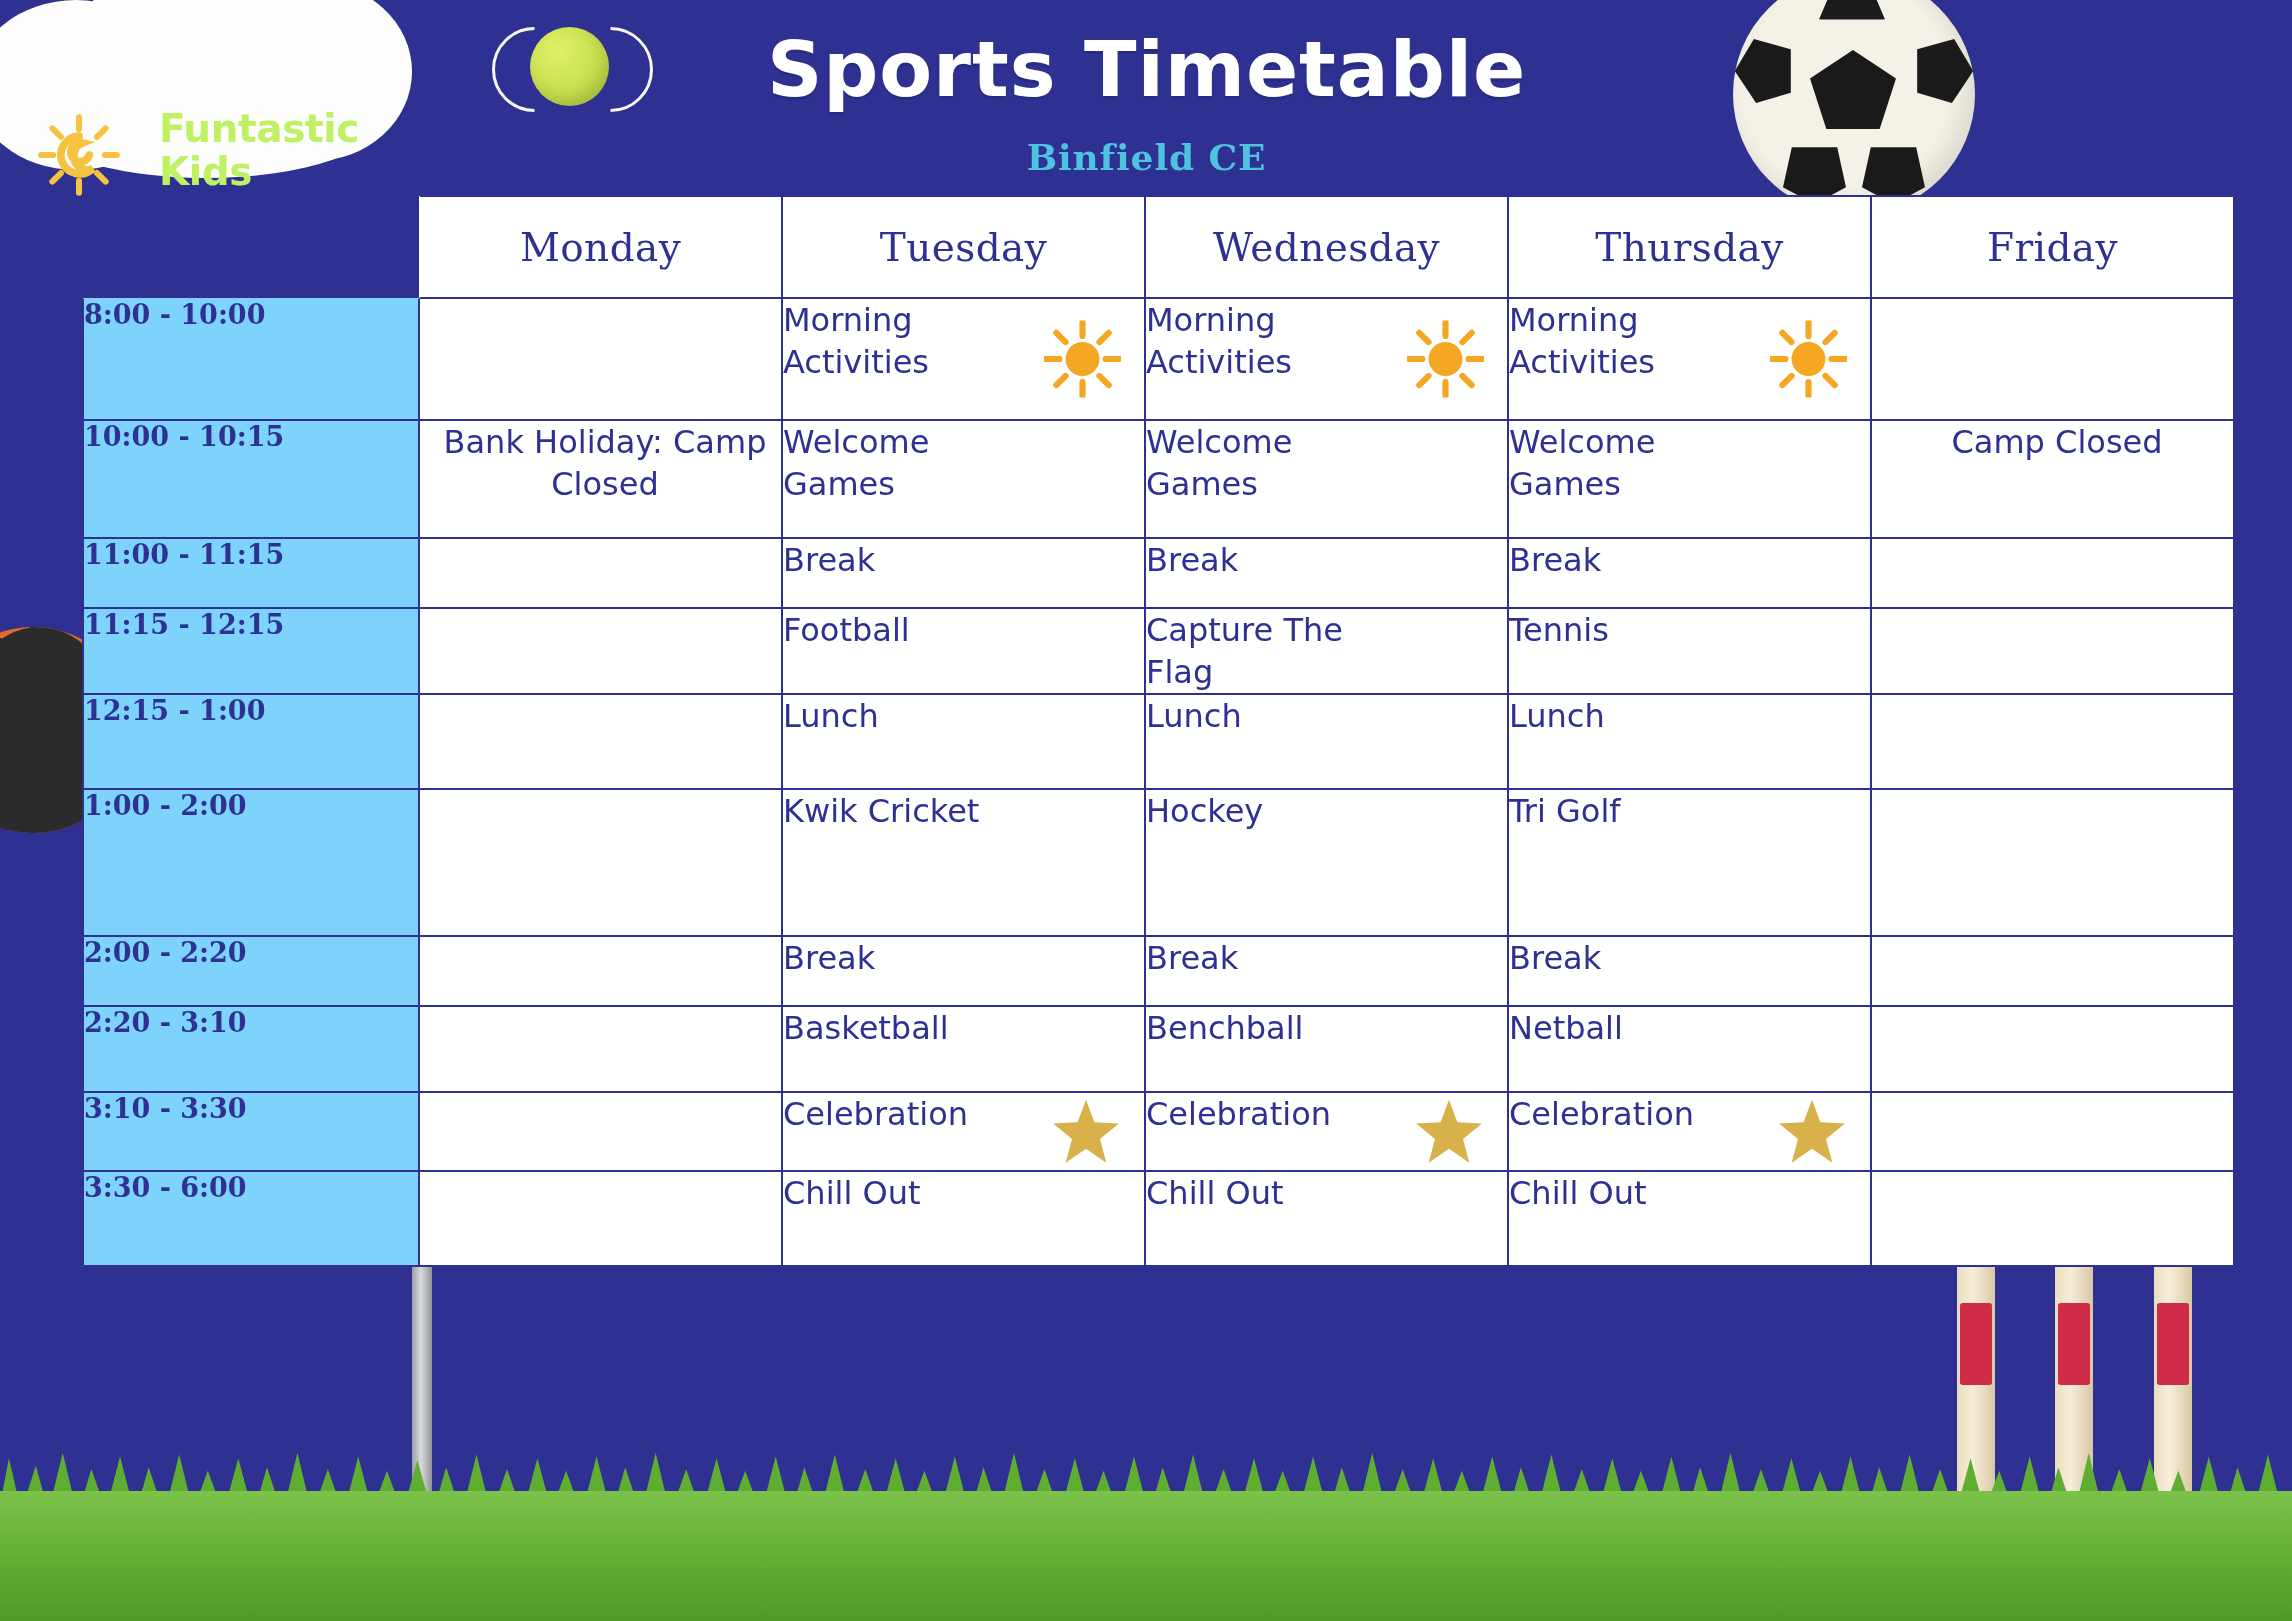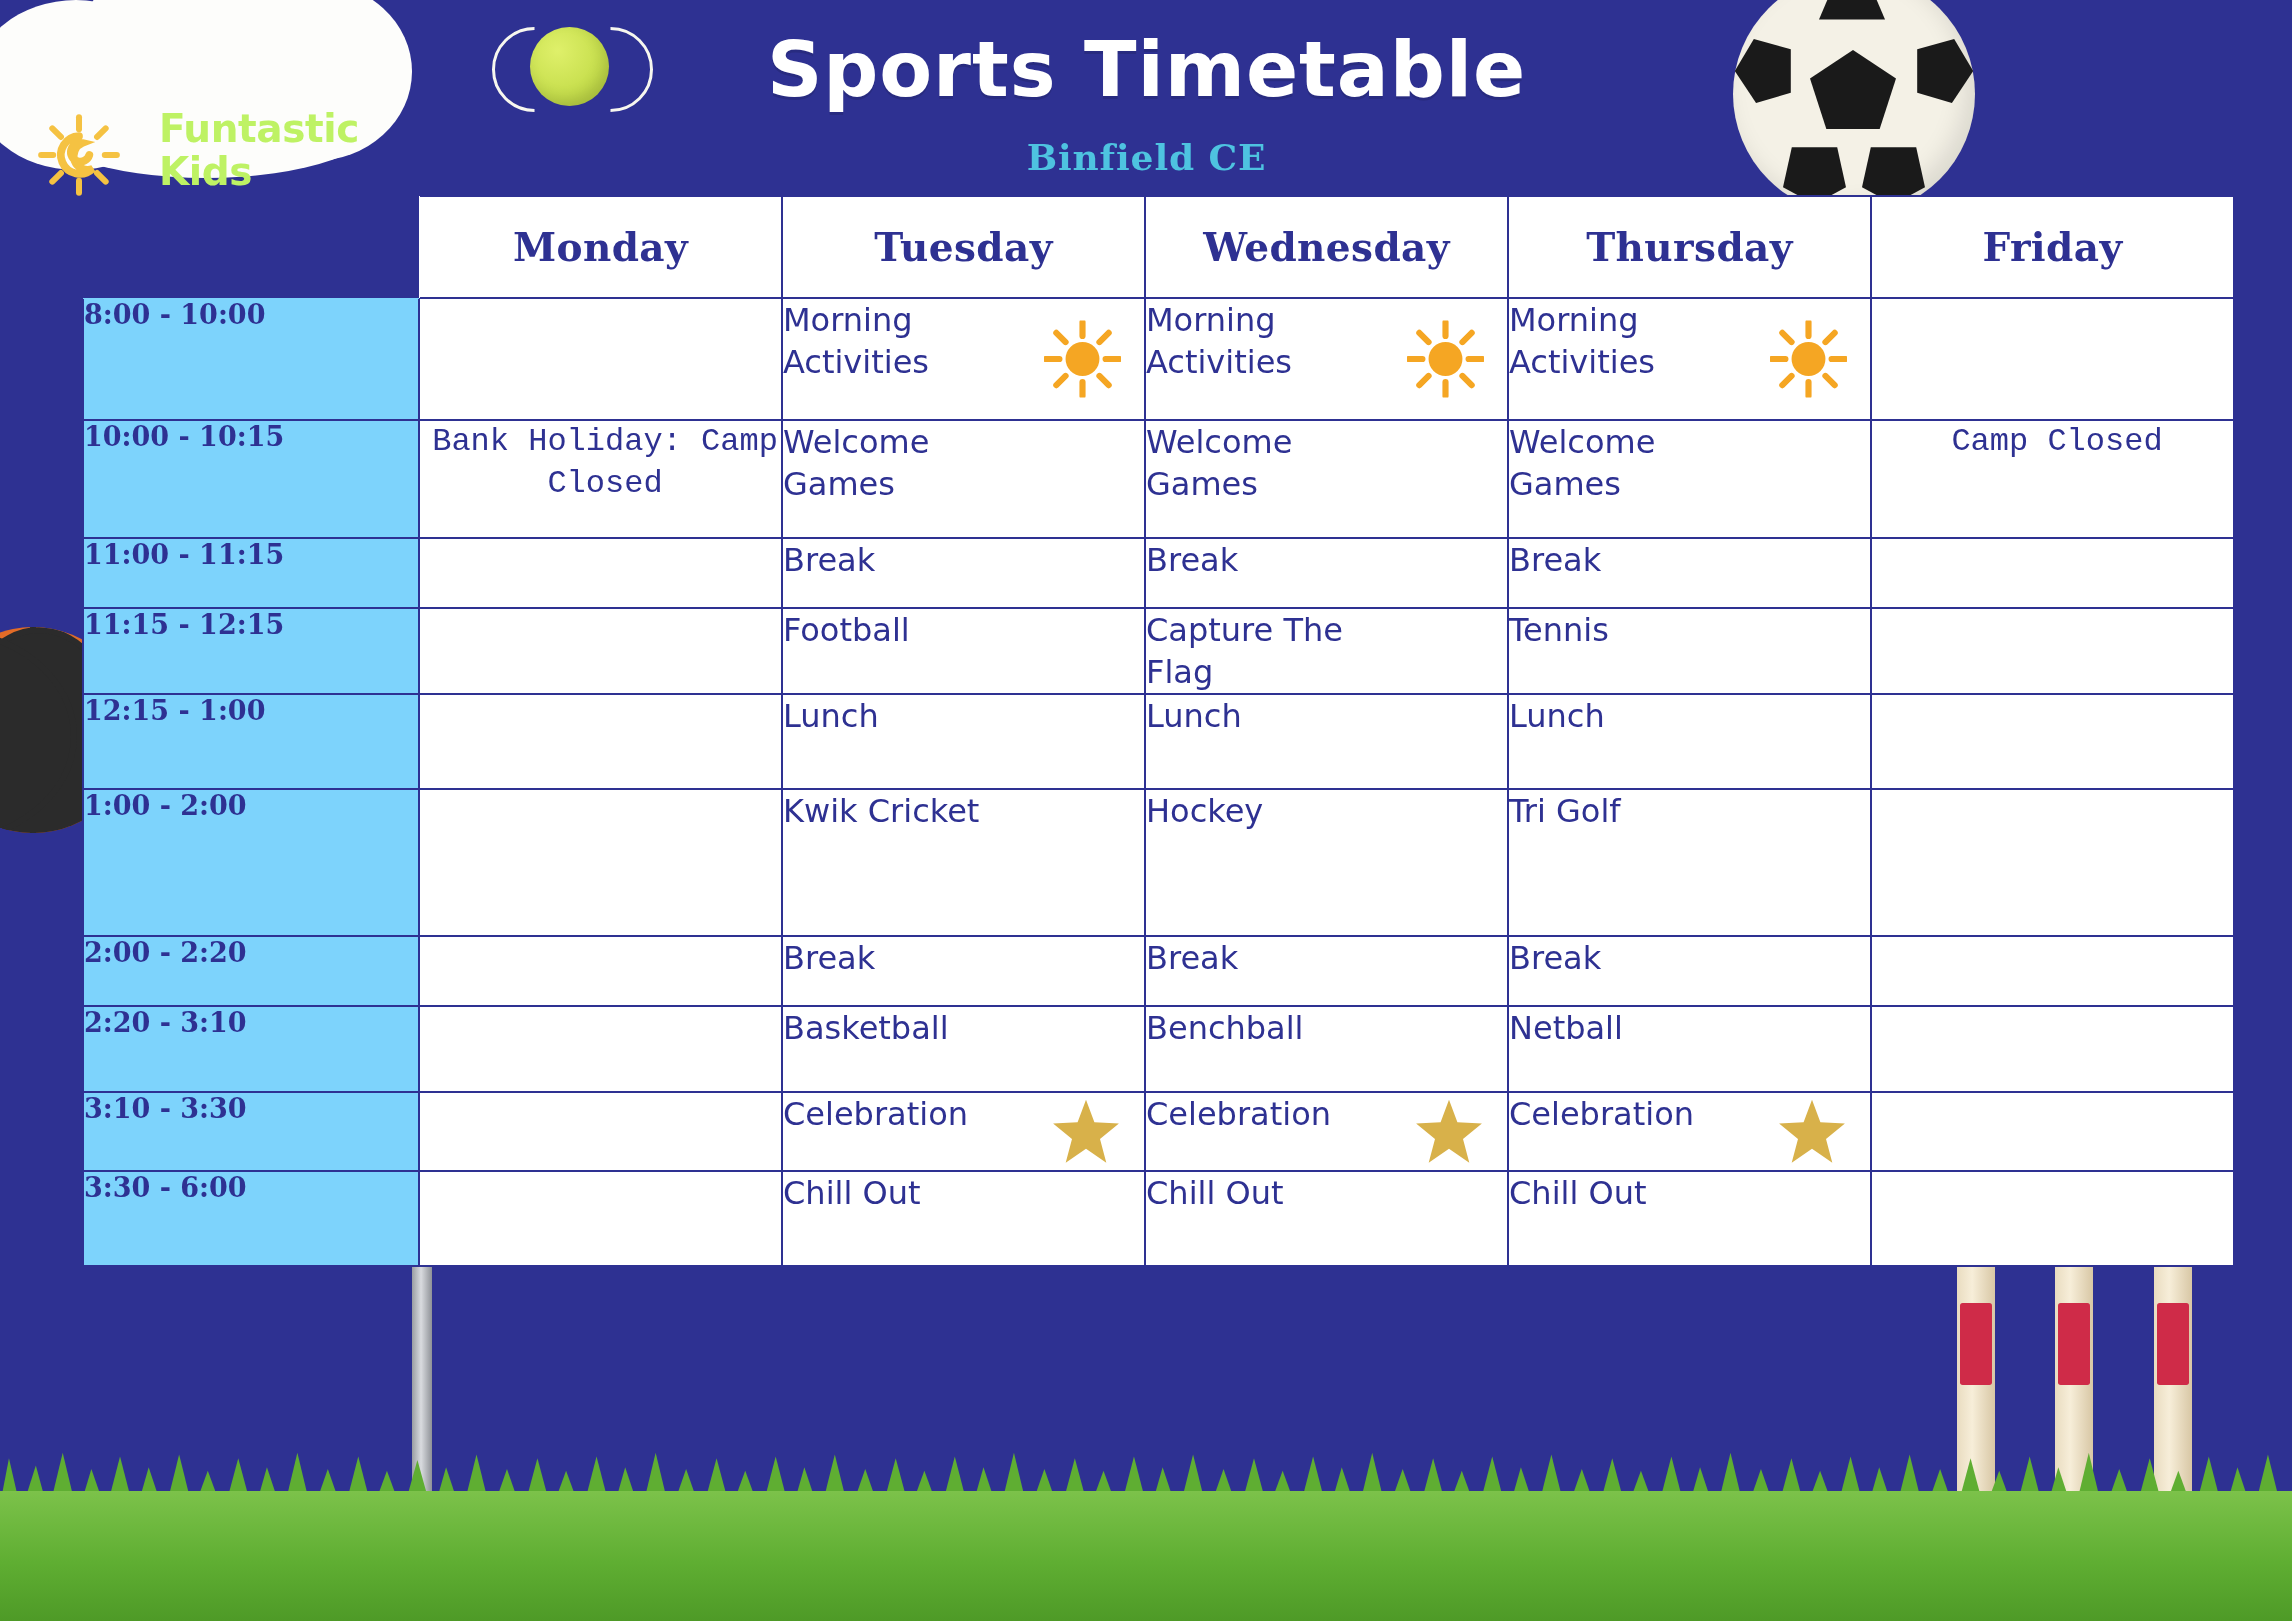--- a/index.html
+++ b/index.html
@@ -348,21 +348,21 @@
     vertical-align: top;
     padding: 0;
   }
   .col-time { width: 336px; }
   .col-day  { width: 363px; }
 
   thead th.day-head {
     background: #ffffff;
     color: #2e3192;
     font-family: "DejaVu Serif", serif;
-    font-weight: bold;
+    font-weight: normal;
     font-size: 39px;
     height: 100px;
     vertical-align: middle;
     letter-spacing: 0.4px;
   }
   thead th.corner {
     background: transparent;
     border-color: transparent;
   }
 
@@ -380,21 +380,20 @@
     color: #2e3192;
     font-family: "DejaVu Sans", sans-serif;
     font-size: 32px;
     line-height: 42px;
     padding: 12.5px 9px 9px 14.3px;
     position: relative;
   }
   td.slot.center {
     text-align: center;
     padding-left: 9px;
-    font-family: Liberation Mono, monospace;
   }
   td.slot .txt { display: inline-block; max-width: 228px; }
 
   .r1 { height: 122px; }
   .r2 { height: 118px; }
   .r3 { height: 106px; }
   .r4 { height: 70px; padding-left: 26px; }
   .r5 { height: 82px; }
   .r6 { height: 95px; }
   .r7 { height: 147px; }

